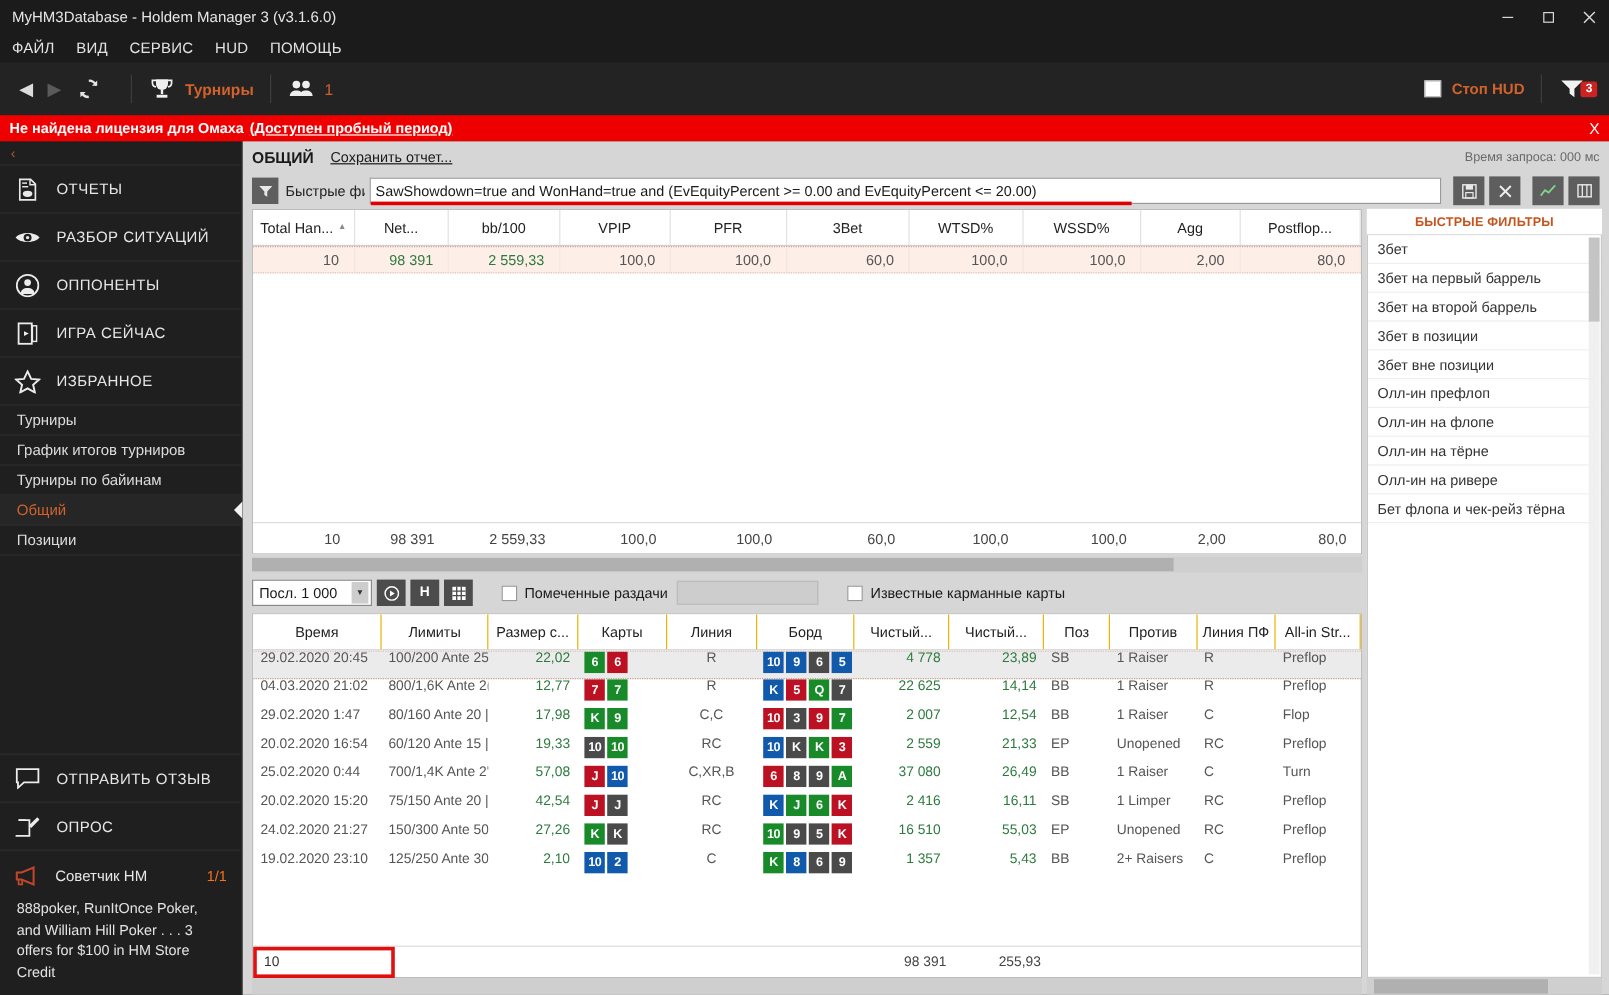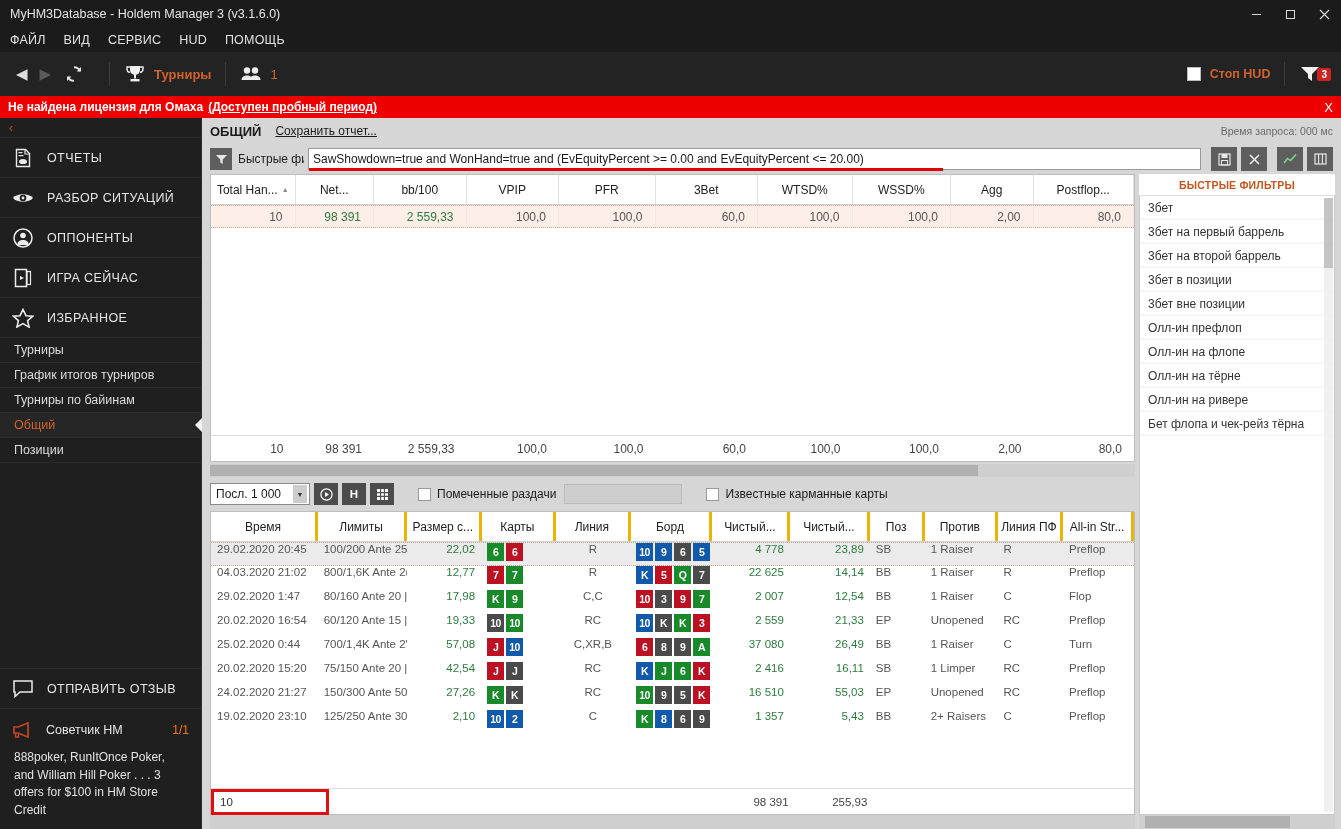--- a/index.html
+++ b/index.html
@@ -216,21 +216,21 @@
   .tag-input { width: 118px; height: 20px; background: #cdcdcd;
                border: 1px solid #bbb; margin-left: 8px; }
 
   
   .hands-pane { flex: 1; display: flex; flex-direction: column; min-height: 0;
                 background: #fff; border: 1px solid #bdbdbd; margin-top: 4px; }
   .hh-row { display: flex; height: 30px; border-bottom: 1px solid #d2d2d2;
             background: #fff; }
   .hh {
     min-width: 0; display: flex; align-items: center; justify-content: center;
-    font-size: 12px; color: #222; border-right: 3px solid #eab308;
+    font-size: 12px; color: #222; border-right: 1px solid #eab308;
     white-space: nowrap; overflow: hidden;
   }
   .hands-body { flex: 1; overflow: hidden; }
   .hr { display: flex; height: 24px; align-items: flex-start; }
   .hr.sel { background: #ebebeb; border-top: 1px dotted #c9a394;
             border-bottom: 1px dotted #c9a394; }
   .hc { min-width: 0; display: flex; align-items: center;
         font-size: 11.5px; color: #555; white-space: nowrap; overflow: hidden;
         padding: 0 6px; }
   .hc.num { justify-content: flex-end; }
@@ -462,20 +462,30 @@
 
       <div class="sb-foot">
         <div class="sb-main">
           <span class="icon">
             <svg width="22" height="19" viewBox="0 0 22 19">
               <path d="M2 2h18v11H8l-5 4.5V13H2z" fill="none" stroke="#ececec" stroke-width="1.5"></path>
             </svg>
           </span>
           <span class="lbl">ОТПРАВИТЬ ОТЗЫВ</span>
         </div>
+        <div class="sb-main">
+          <span class="icon">
+            <svg width="20" height="20" viewBox="0 0 20 20">
+              <path d="M2.5 4.5h9v13h-13v-9" fill="none" stroke="#ececec" stroke-width="1.5"></path>
+              <path d="M2.5 4.5h6" stroke="#ececec" stroke-width="1.5"></path>
+              <path d="M11 9l7-7 2 2-7 7z" fill="#ececec"></path>
+            </svg>
+          </span>
+          <span class="lbl">ОПРОС</span>
+        </div>
         <div class="sb-advice">
           <span class="icon">
             <svg width="22" height="18" viewBox="0 0 22 18">
               <path d="M2 6h4l10-4v14L6 12H2z" fill="none" stroke="#c0462a" stroke-width="1.7"></path>
               <path d="M3.5 12v4h3v-4" fill="none" stroke="#c0462a" stroke-width="1.5"></path>
             </svg>
           </span>
           <span class="lbl">Советчик HM</span>
           <span class="cnt">1/1</span>
         </div>

